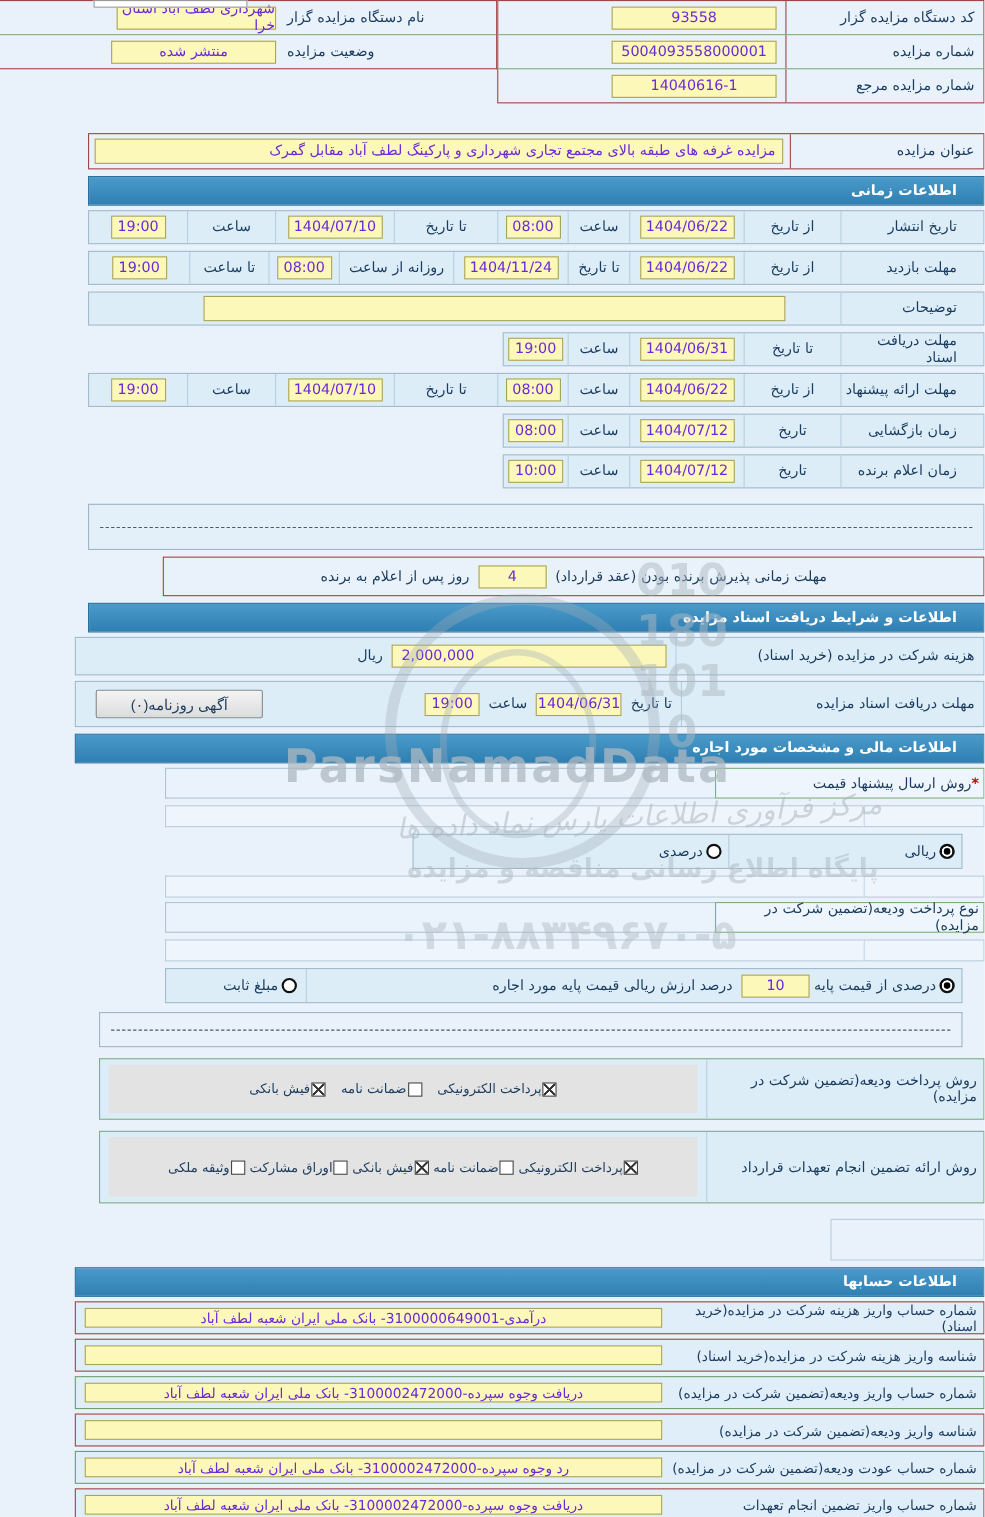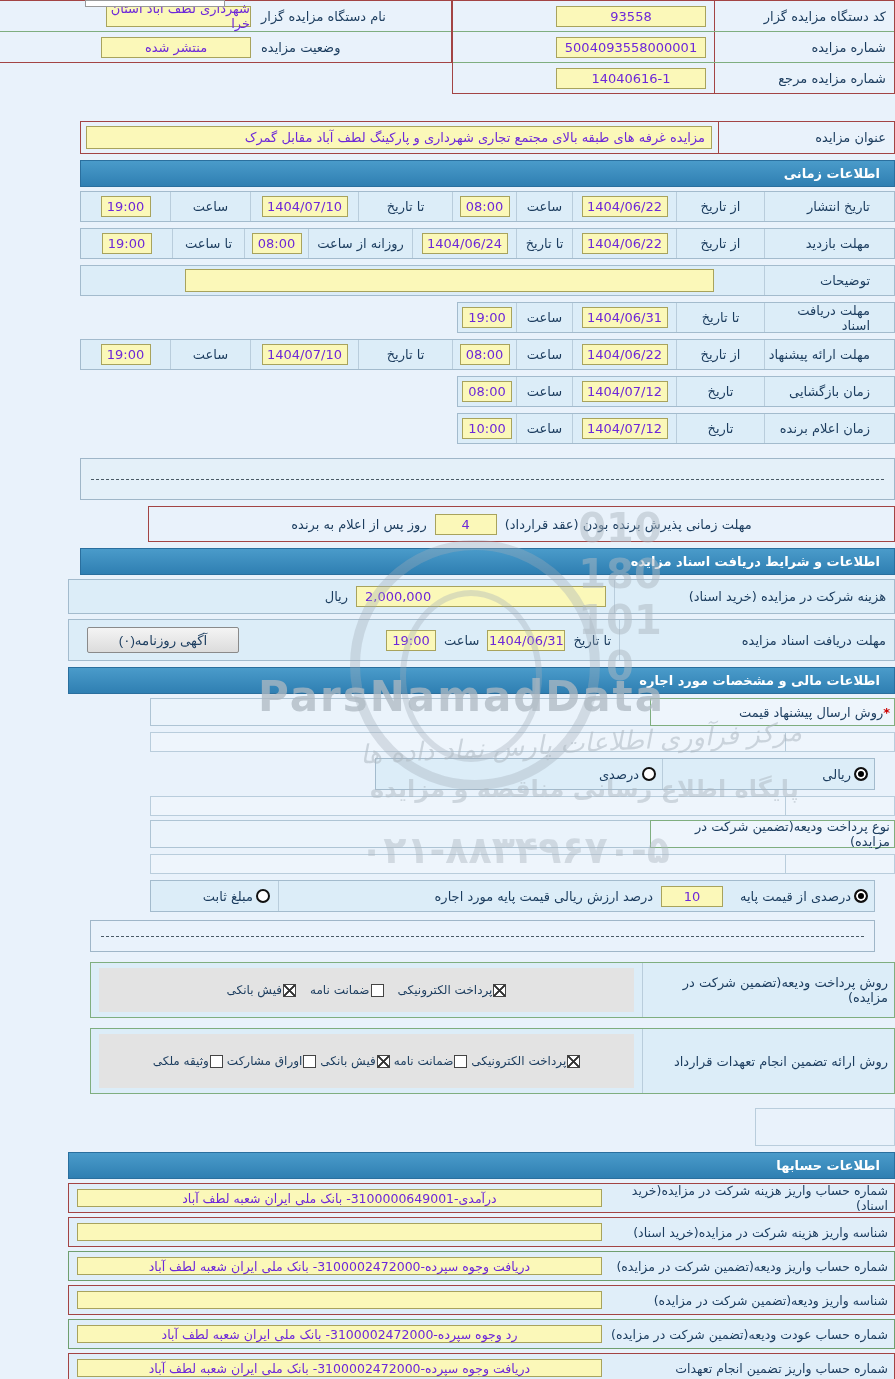--- a/index.html
+++ b/index.html
@@ -2,21 +2,21 @@
 <html dir="rtl" lang="fa"><head>
 <meta charset="utf-8">
 <style>
   html,body{margin:0;padding:0;}
   body{font-family:"DejaVu Sans",sans-serif;font-size:13px;color:#1b3c5e;}
   .page{position:relative;width:895px;height:1379px;background:#e9f2fb;overflow:hidden;direction:rtl;}
   
   .ybox{background:#fbf8b9;border:1px solid #a8a35d;height:21px;display:flex;align-items:center;justify-content:center;color:#6d28d9;box-sizing:border-box;}
   .w50{width:50px}.w62{width:62px}.w86{width:86px}.w145{width:145px}.w150{width:150px}.w78{width:78px}
   .lbl{color:#1b3c5e;}
-  .bar{height:25px;background:linear-gradient(#4a9bca,#2f7fb2);border:1px solid #2a6f9e;color:#fff;font-weight:bold;display:flex;align-items:center;padding:0 14px 0 0;margin:0 0 4px 80px;}
+  .bar{height:25px;background:linear-gradient(#4a9bca,#2f7fb2);border:1px solid #2a6f9e;color:#fff;font-weight:bold;display:flex;align-items:center;padding:0 24px 0 0;margin:0 0 4px 80px;}
   
   .topwrap{display:flex;align-items:flex-start;}
   .tblock{box-sizing:border-box;}
   .tr30{height:30px;display:flex;align-items:center;}
   .rblock{width:443px;border:1px solid #a34444;background:#e9f2fb;}
   .rblock .tr30{border-bottom:1px solid #7fae7f;}
   .rblock .tr30:last-child{border-bottom:none;}
   .rlabel{width:180px;order:0;display:flex;justify-content:flex-start;padding-right:8px;box-sizing:border-box;border-left:1px solid #a34444;height:100%;align-items:center;}
   .rinput{flex:1;display:flex;justify-content:flex-start;padding-right:8px;}
   .lblock{width:452px;border:1px solid #a34444;border-left:none;background:#e9f2fb;}
@@ -176,21 +176,21 @@
   </div>
 
   <div class="trow">
     <div class="tc tl">مهلت بازدید</div>
     <div class="tc ts">از تاریخ</div>
     <div class="tc td">
         <span class="ybox w86">1404/06/22</span>
       </div>
     <div class="tc th">تا تاریخ</div>
     <div class="tc td">
-        <span class="ybox w86">1404/06/24</span>
+        <span class="ybox w86">1404/11/24</span>
       </div>
     <div class="tc ts3">روزانه از ساعت</div>
     <div class="tc tt3">
         <span class="ybox w50">08:00</span>
       </div>
     <div class="tc th3">تا ساعت</div>
     <div class="tc tt2">
         <span class="ybox w50">19:00</span>
       </div>
   </div>
@@ -324,21 +324,21 @@
   <div class="sprow">
     <div class="spr"></div>
     <div class="spl"></div>
   </div>
 
   <div class="pctrow">
     <div class="pctlabel">
       <span class="rad on"></span>
       <span class="lbl">درصدی از قیمت پایه</span>
     </div>
-    <span class="ybox w62" style="margin-right:17px;">10</span>
+    <span class="ybox w62" style="margin-right:4px;">10</span>
     <span class="pctsuffix lbl">درصد ارزش ریالی قیمت پایه مورد اجاره</span>
     <div class="fixedcell">
       <span class="rad"></span>
       <span class="lbl">مبلغ ثابت</span>
     </div>
   </div>
 
   <div class="dashbox2">
       <div class="dash" style="flex:1;border-top:1px dashed #4a5a66;margin:0 10px;"></div>
     </div>

